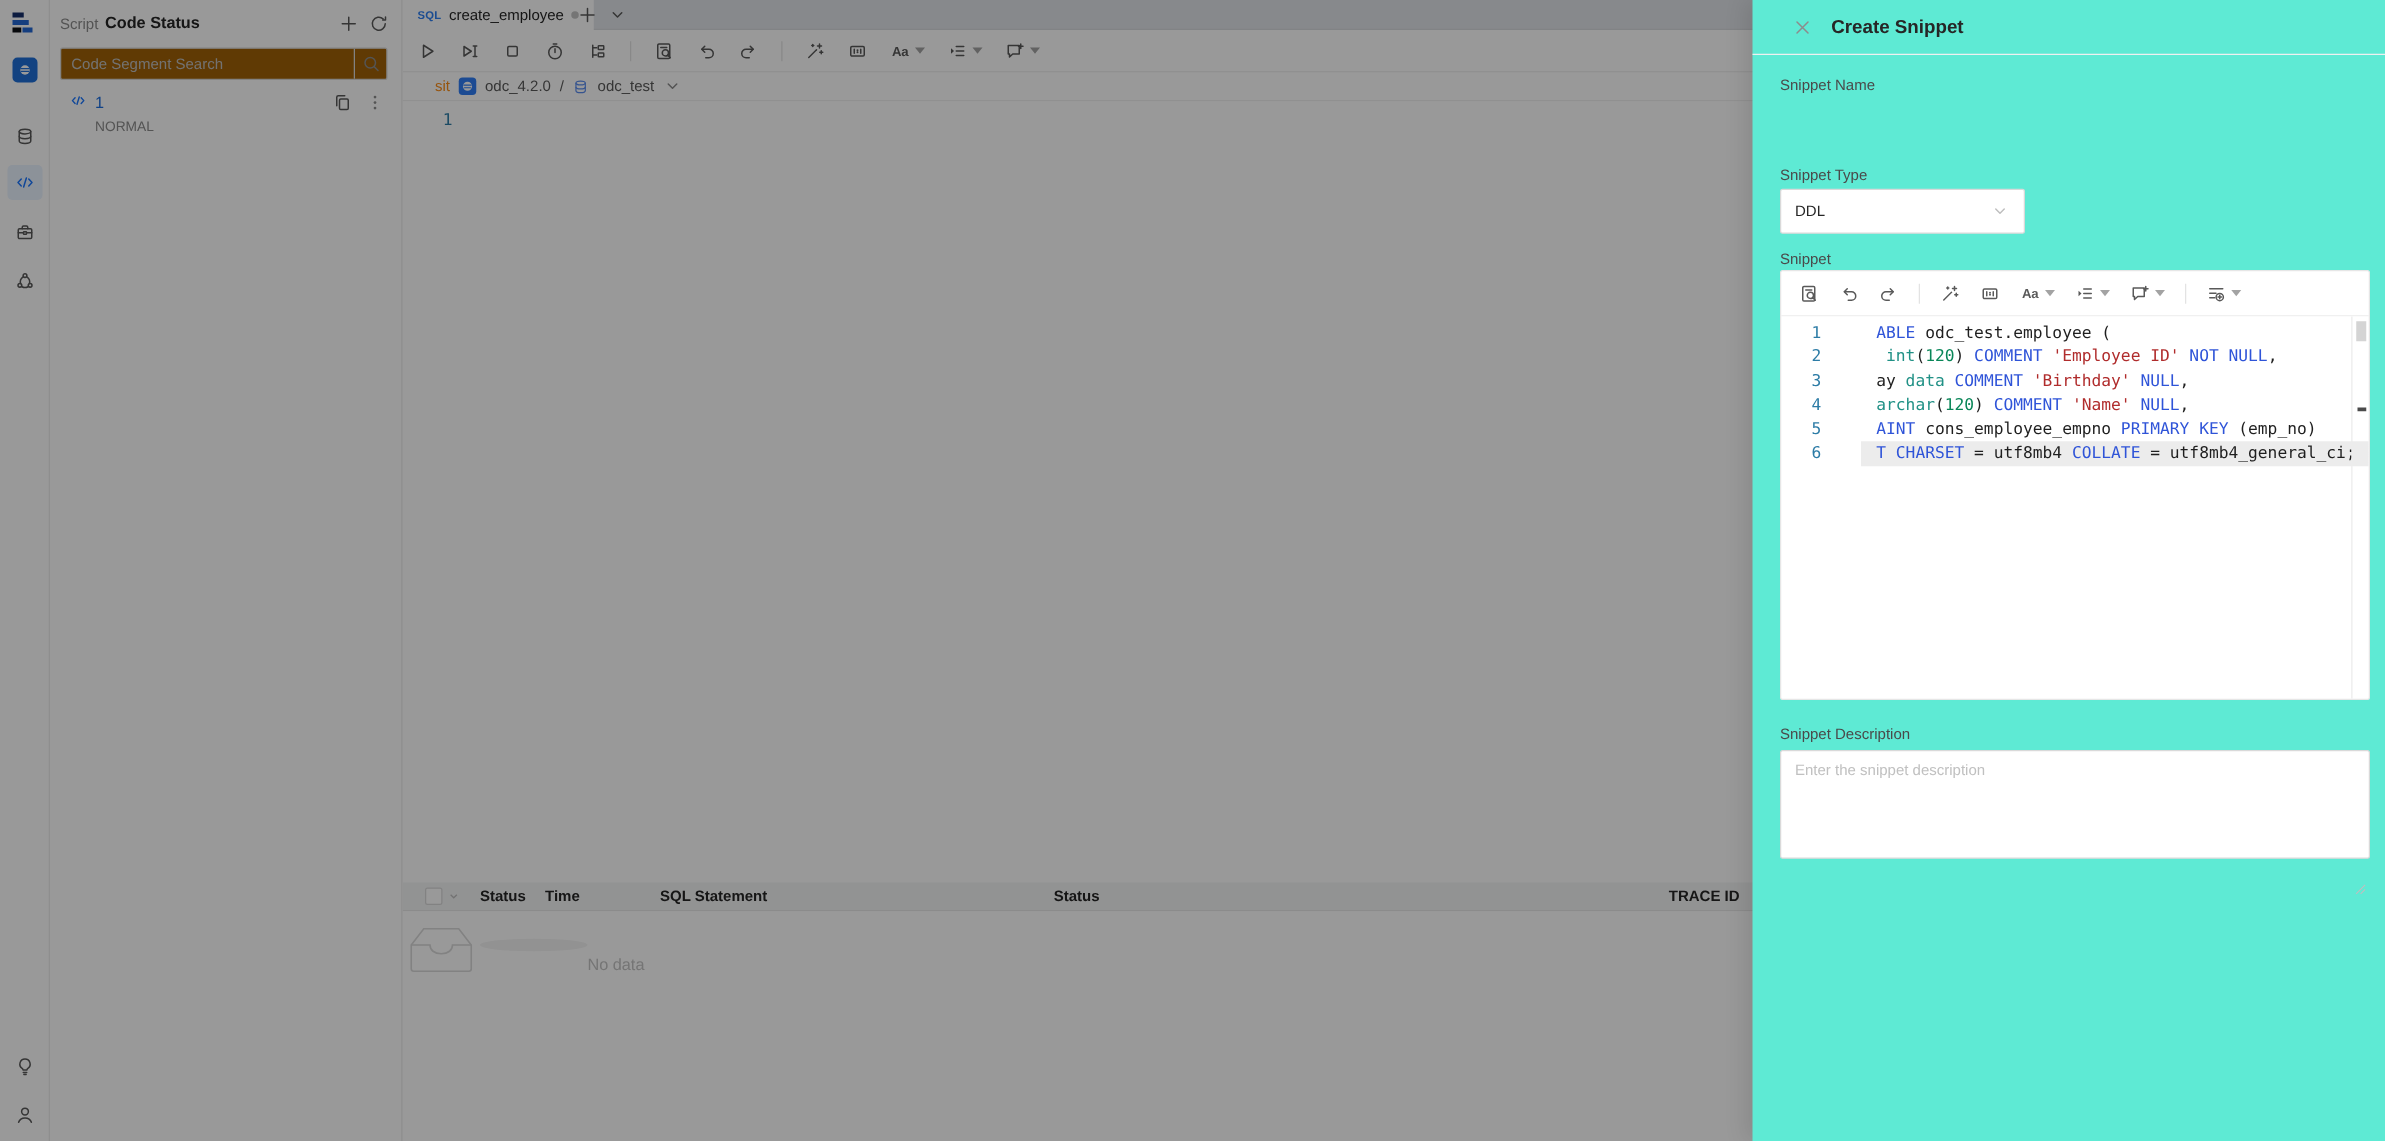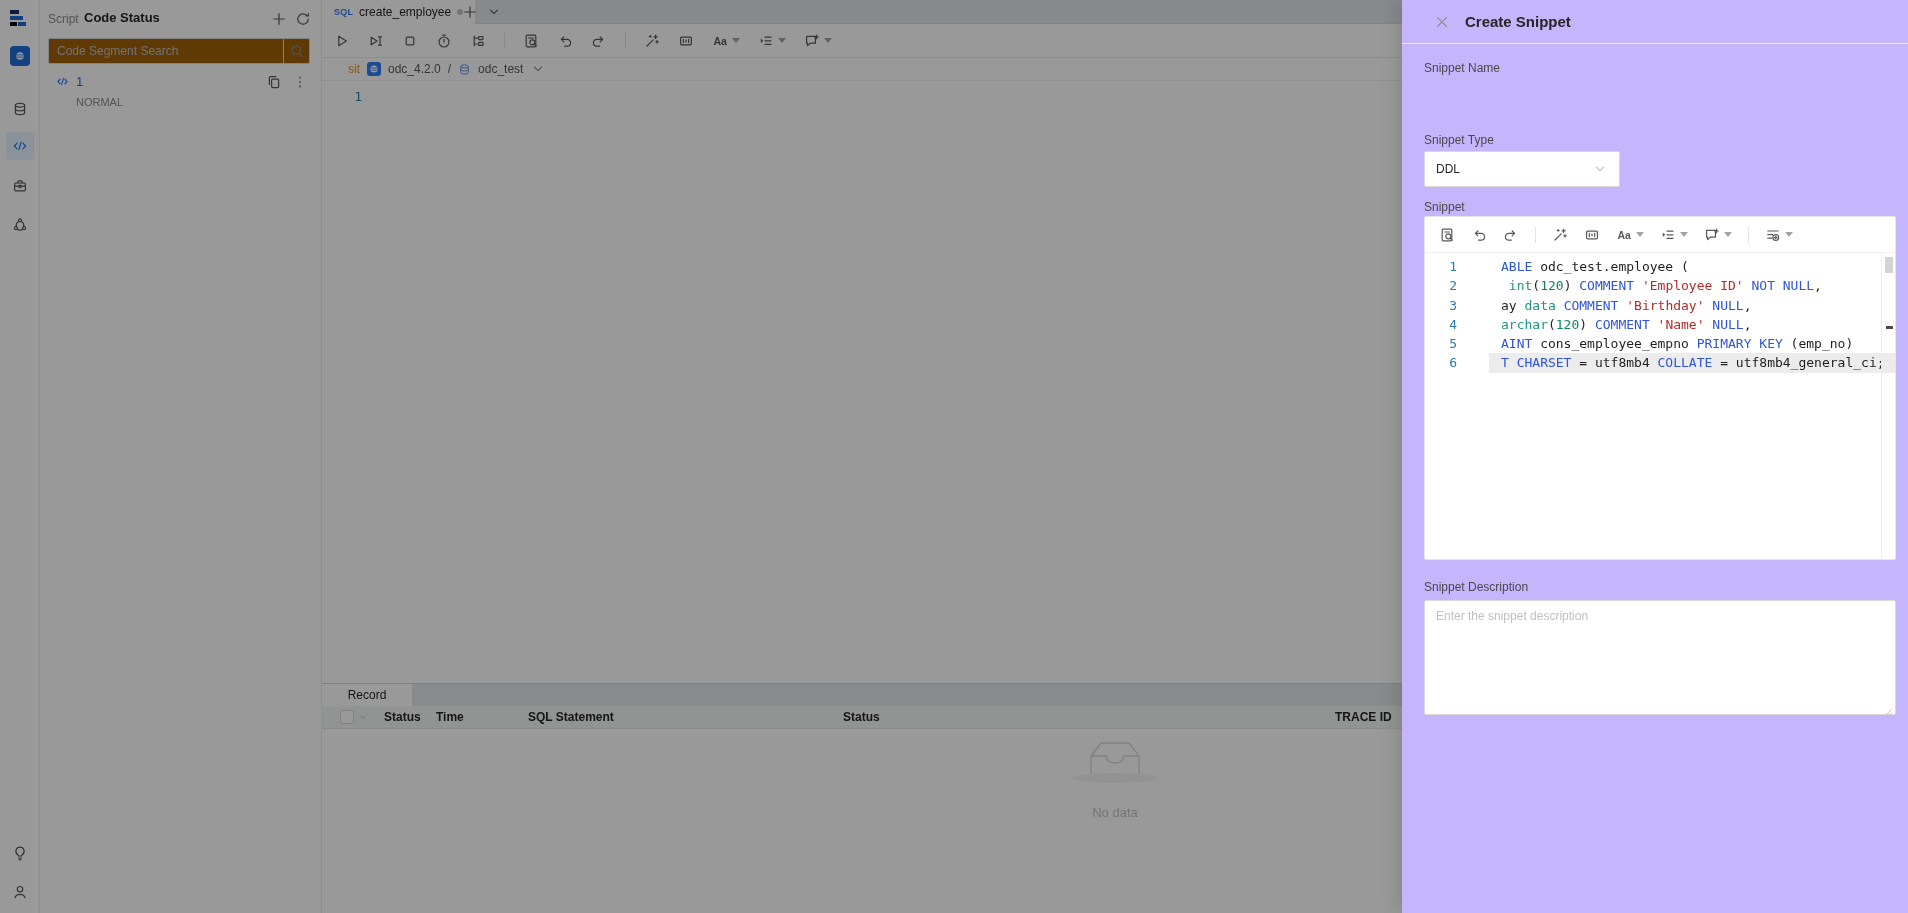--- a/index.html
+++ b/index.html
@@ -78,28 +78,28 @@
   .rec-tab { position:absolute; left:0; top:0; width:90px; height:23px; background:#fff;
     font-size:12px; color:#262626; text-align:center; line-height:23px; }
   .rec-head { position:absolute; left:0; right:0; top:706px; height:23px; background:#f4f5f6;
     border-bottom:1px solid #e8e8e8; display:flex; align-items:center; padding-left:18px;
     font-size:12px; color:#262626; font-weight:700; }
   .rec-cb { width:44px; display:flex; align-items:center; gap:4px; color:#bfbfbf; }
   .cbx { width:14px; height:14px; border:1px solid #d9d9d9; border-radius:2px; background:#fff; }
   .col-status{ width:52px; } .col-time{ width:92px; } .col-sql{ width:315px; }
   .col-results{ width:492px; } .col-trace{ flex:1; }
   .rec-body { position:absolute; left:0; right:0; top:729px; bottom:0; background:#fff; }
-  .nodata { position:absolute; left:0; right:0; top:10px; display:flex; flex-direction:column;
+  .nodata { position:absolute; left:0; right:0; top:10px; display:flex; flex-direction:row;
     align-items:center; }
   .nodata .shadow { width:86px; height:10px; border-radius:50%; background:#f3f3f3; margin-top:-8px; }
   .nodata .txt { margin-top:22px; font-size:13px; color:#c3c3c3; }
 
   
   .mask { position:absolute; inset:0; background:rgba(0,0,0,0.4); z-index:5; }
-  .drawer { position:absolute; top:0; right:0; width:506px; height:913px; background:#c4b5fd;
+  .drawer { position:absolute; top:0; right:0; width:506px; height:913px; background:#5eead4;
     z-index:6; box-shadow:-6px 0 16px rgba(0,0,0,0.1);margin-left:44px; }
   .dw-head { position:absolute; left:0; top:0; right:0; height:44px; border-bottom:1px solid #f0f0f0; }
   .dw-close { position:absolute; left:28px; top:10px; color:#8c8c8c; }
   .dw-title { position:absolute; left:63px; top:13px; font-size:15px; font-weight:700; color:#262626; }
   .fld-label { position:absolute; left:22px; font-size:12px; color:#4a4a4a; }
   .dw-input { position:absolute; left:22px; width:472px; height:28px; border-radius:2px;
     font-size:12px; font-family:"Liberation Sans", sans-serif; }
   .name-input { top:84px; background:#e9f2fd; border:1px solid #c8dcf4; color:#262626; padding:0 11px; outline:none; }
   .dw-select { position:absolute; left:22px; top:151px; width:196px; height:36px;
     border:1px solid #d9d9d9; border-radius:2px; background:#fff; display:flex;
@@ -115,21 +115,21 @@
   .code-lines { position:absolute; left:0; top:4px; right:0; }
   .code-line { position:relative; height:19.3px; white-space:pre; padding-left:76px; }
   .code-line .ln { position:absolute; left:0; top:0; width:32px; text-align:right; color:#2d7ca6; }
   .code-line.active { background:linear-gradient(to right, transparent 64px, #ececec 64px); }
   .tk-k { color:#2f54d8; } .tk-t { color:#219186; } .tk-n { color:#098658; }
   .tk-s { color:#b02c2c; } .tk-d { color:#1f1f1f; }
   .sb-track { position:absolute; left:456px; top:0; bottom:0; border-left:1px solid #ececec; }
   .sb-thumb { position:absolute; left:460px; top:4px; width:8px; height:16px; background:#d4d4d4; }
   .sb-mark  { position:absolute; left:461px; top:73px; width:7px; height:3px; background:#4a4a4a; }
 
-  .dw-textarea { position:absolute; left:22px; top:600px; width:472px; height:115px;
+  .dw-textarea { position:absolute; left:22px; top:600px; width:472px; height:87px;
     border:1px solid #d9d9d9; border-radius:2px; padding:8px 11px; font-size:12px;
     font-family:"Liberation Sans", sans-serif; color:#262626; resize:none; outline:none; }
   .dw-textarea::placeholder { color:#c0c0c0; }
   .ta-resize { position:absolute; left:482px; top:703px; color:#bfbfbf; pointer-events:none; }
 
   .dw-footer { position:absolute; left:0; right:0; top:870px; bottom:0; border-top:1px solid #f0f0f0; }
   .btn { position:absolute; top:9px; height:26px; border-radius:2px; font-size:12px;
     display:flex; align-items:center; justify-content:center; font-family:"Liberation Sans", sans-serif; }
   .btn-cancel { right:68px; padding:0 9px; background:#fff; border:1px solid #d9d9d9; color:#595959; }
   .btn-ok { right:13px; padding:0 10px; background:#1890ff; border:1px solid #1890ff; color:#fff; }
@@ -435,23 +435,20 @@
               <path d="M4.6 6.2 L8 9.6 L11.4 6.2"></path>
             </svg>
           </span>
         </span>
     </div>
 
     <div class="editor">
       <span class="ln1">1</span>
     </div>
 
-    <div class="rec-strip">
-      <div class="rec-tab">Record</div>
-    </div>
     <div class="rec-head">
       <span class="rec-cb">
         <span class="cbx"></span>
         <span class="ic">
             <svg width="10" height="10" viewBox="0 0 16 16" fill="none" stroke="currentColor" stroke-width="1.6">
               <path d="M4 6 L8 10 L12 6"></path>
             </svg>
           </span>
       </span>
       <span class="col-status">Status</span>

